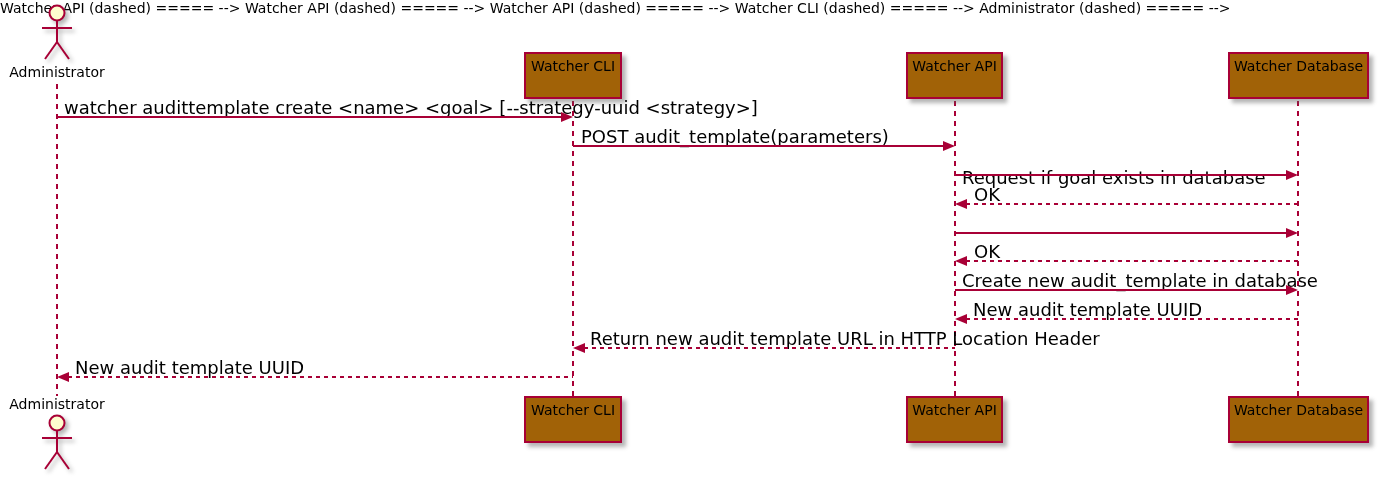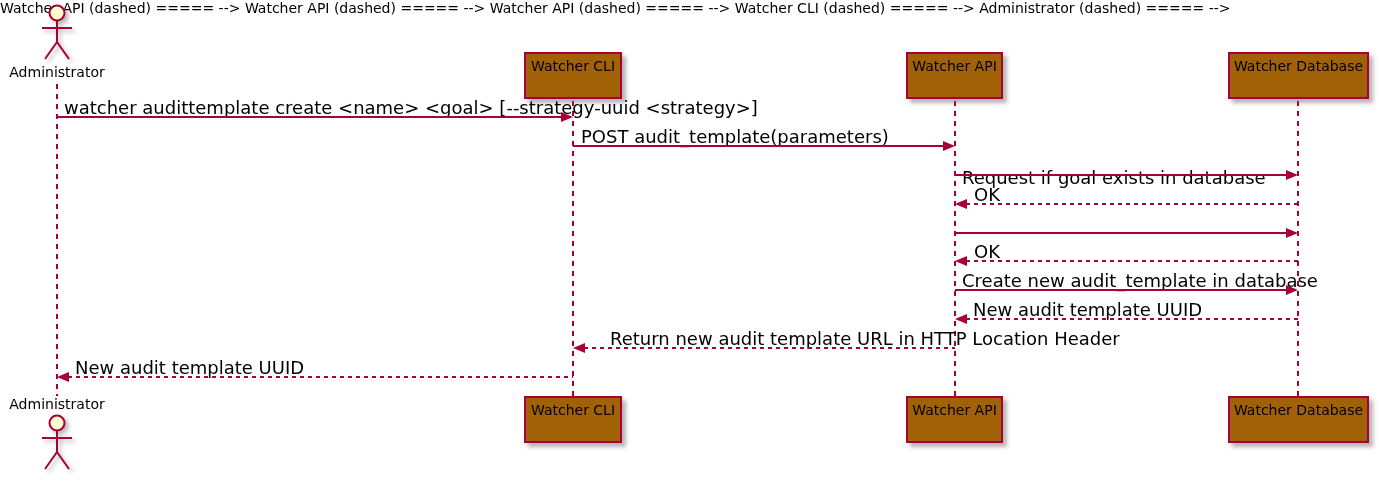--- a/index.html
+++ b/index.html
@@ -146,21 +146,21 @@
   <div class="msg-label" style="left:962px; top:274px;">Create new audit_template in database</div>
   <div class="msg-line-solid" style="left:955px; top:289px; width:333px;"></div>
   <div class="arrow-right" style="left:1286px; top:285px;"></div>
 
    Watcher API (dashed) ===== --&gt;
   <div class="msg-label" style="left:973px; top:303px;">New audit template UUID</div>
   <div class="msg-line-dashed" style="left:966px; top:318px; width:332px;"></div>
   <div class="arrow-left" style="left:955px; top:314px;"></div>
 
    Watcher CLI (dashed) ===== --&gt;
-  <div class="msg-label" style="left:590px; top:332px;margin-left:20px;">Return new audit template URL in HTTP Location Header</div>
+  <div class="msg-label" style="left:590px; top:332px;">Return new audit template URL in HTTP Location Header</div>
   <div class="msg-line-dashed" style="left:584px; top:347px; width:371px;"></div>
   <div class="arrow-left" style="left:573px; top:343px;"></div>
 
    Administrator (dashed) ===== --&gt;
   <div class="msg-label" style="left:75px; top:361px;">New audit template UUID</div>
   <div class="msg-line-dashed" style="left:68px; top:376px; width:505px;"></div>
   <div class="arrow-left" style="left:57px; top:372px;"></div>
 
   
   <div class="actor-label" style="left:0px; top:397px; width:114px;">Administrator</div>

